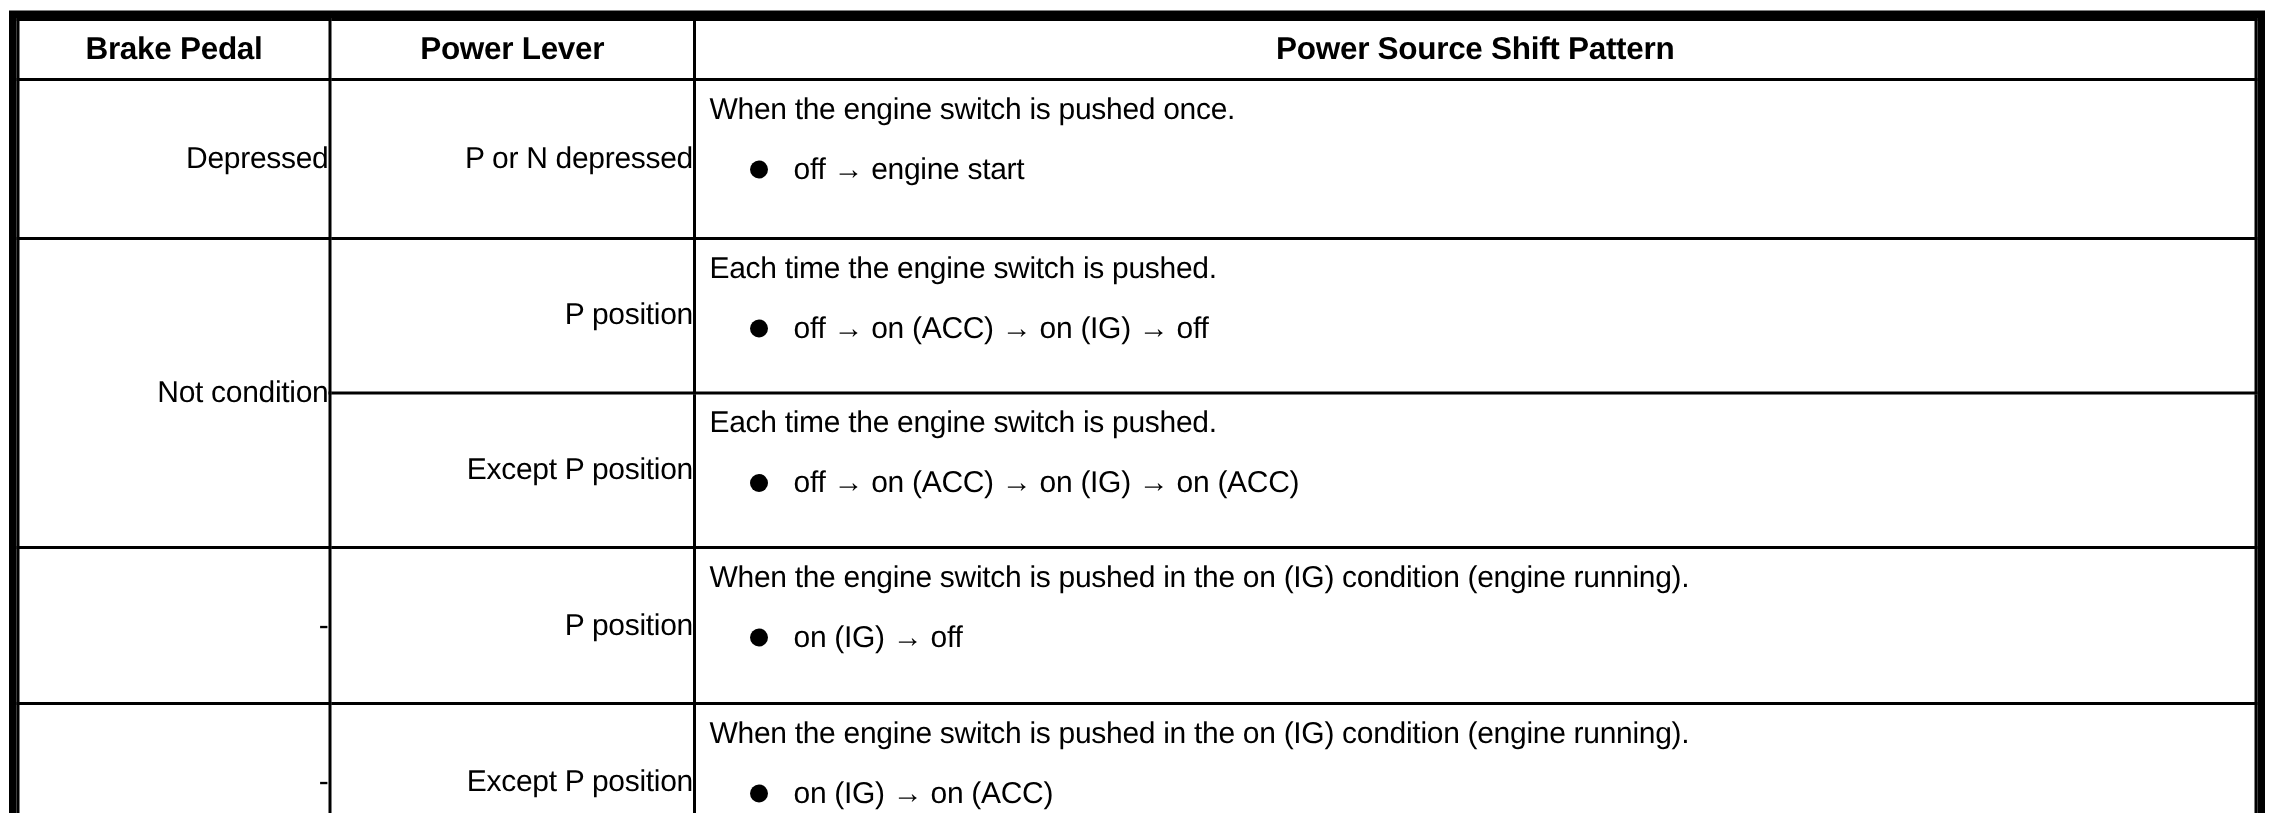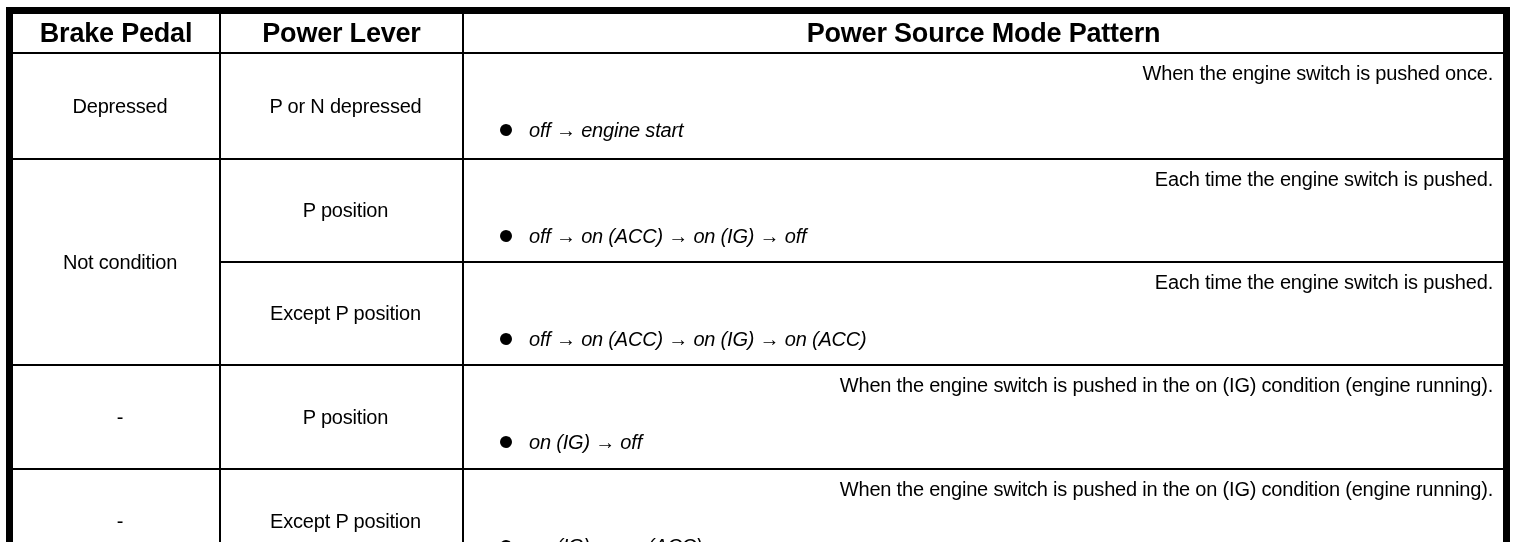--- a/index.html
+++ b/index.html
@@ -28,50 +28,48 @@
   col.c-shift { width: 243px; }
   col.c-pattern { width: 1041px; }
   th, td {
     border: 2px solid #000000;
     padding: 0;
     font-size: 20px;
     letter-spacing: -0.2px;
   }
   th {
     height: 38px;
-    font-size: 27px;
+    font-size: 21px;
     font-weight: bold;
     text-align: center;
     vertical-align: middle;
   }
   td.cell-brake, td.cell-shift {
     vertical-align: middle;
     padding-left: 8px;
-    text-align: center;
+    text-align: right;
     margin-top: 13px;
   }
   tr.r1 > td { height: 98px; }
   tr.r2 > td { height: 95px; }
   tr.r3 > td { height: 95px; }
   tr.r4 > td { height: 96px; }
   tr.r5 > td { height: 97px; }
   td.cell-pattern {
     vertical-align: top;
     padding: 6px 10px 0 9px;
   }
   .desc {
     line-height: 26px;
-    text-align: right;
   }
   .seq {
-    margin-top: 31px;
+    margin-top: 14px;
     line-height: 26px;
     display: flex;
     align-items: center;
-    font-style: italic;
   }
   .bullet {
     display: inline-block;
     width: 12px;
     height: 12px;
     border-radius: 50%;
     background: #000000;
     margin-left: 27px;
     margin-right: 17px;
     flex: 0 0 auto;
@@ -84,21 +82,21 @@
   <table>
     <colgroup>
       <col class="c-brake">
       <col class="c-shift">
       <col class="c-pattern">
     </colgroup>
     <thead>
       <tr>
         <th>Brake Pedal</th>
         <th>Power Lever</th>
-        <th>Power Source Mode Pattern</th>
+        <th>Power Source Shift Pattern</th>
       </tr>
     </thead>
     <tbody>
       <tr class="r1">
         <td class="cell-brake">Depressed</td>
         <td class="cell-shift">P or N depressed</td>
         <td class="cell-pattern">
           <div class="desc">When the engine switch is pushed once.</div>
           <div class="seq">
             <span class="bullet"></span>

